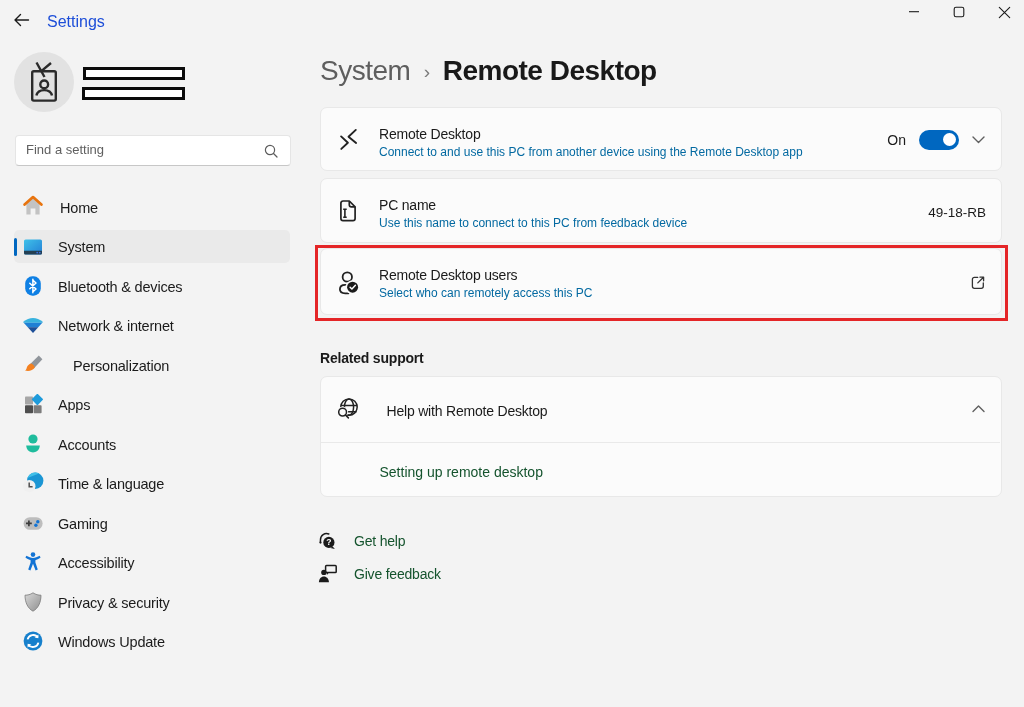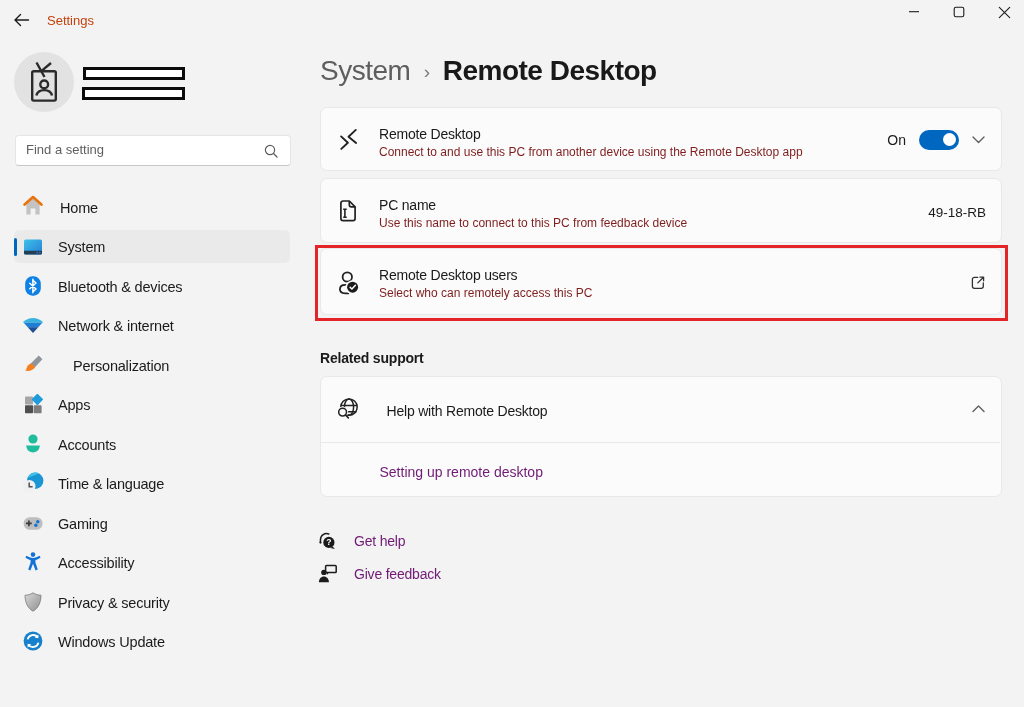--- a/index.html
+++ b/index.html
@@ -1,31 +1,31 @@
 <!DOCTYPE html>
 <html><head>
 <meta charset="utf-8">
 <style>
   html,body{margin:0;padding:0;}
   body{width:1024px;height:707px;background:#f3f3f3;font-family:"Liberation Sans",sans-serif;position:relative;overflow:hidden;-webkit-font-smoothing:antialiased;}
   .abs{position:absolute;white-space:nowrap;}
   .t2{color:#606060;}
   .card{position:absolute;left:320px;width:682px;background:#fbfbfb;border:1px solid #e8e8e8;border-radius:7px;box-sizing:border-box;}
   .ctitle{font-size:14px;color:#1a1a1a;letter-spacing:-0.2px;}
-  .csub{font-size:12px;color:#7f1d1d;}
+  .csub{font-size:12px;color:#0369a1;}
   .navlbl{font-size:14.5px;color:#1b1b1b;letter-spacing:-0.2px;}
-  .blue{color:#701a75;text-align:center;}
+  .blue{color:#14532d;text-align:center;}
 </style>
 </head>
 <body>
 
 <svg class="abs" style="left:13px;top:12px" width="17" height="16" viewBox="0 0 17 16">
   <path d="M15.5 8 H2 M7.5 2.5 L2 8 l5.5 5.5" stroke="#1b1b1b" stroke-width="1.4" fill="none" stroke-linecap="round" stroke-linejoin="round"></path>
 </svg>
-<div class="abs" style="left:47px;top:13px;font-size:13px;color:#c2410c;">Settings</div>
+<div class="abs" style="left:47px;top:13px;font-size:16px;color:#1d4ed8;">Settings</div>
 
 <svg class="abs" style="left:908px;top:6px" width="12" height="12" viewBox="0 0 12 12">
   <path d="M1 5.7 H11" stroke="#1b1b1b" stroke-width="1.1" fill="none"></path>
 </svg>
 <svg class="abs" style="left:953px;top:6px" width="12" height="12" viewBox="0 0 12 12">
   <rect x="1.2" y="1.2" width="9.6" height="9.6" rx="1.8" stroke="#1b1b1b" stroke-width="1.1" fill="none"></rect>
 </svg>
 <svg class="abs" style="left:998px;top:6px" width="13" height="13" viewBox="0 0 13 13">
   <path d="M1.3 1.3 L11.7 11.7 M11.7 1.3 L1.3 11.7" stroke="#1b1b1b" stroke-width="1.1" fill="none" stroke-linecap="round"></path>
 </svg>

